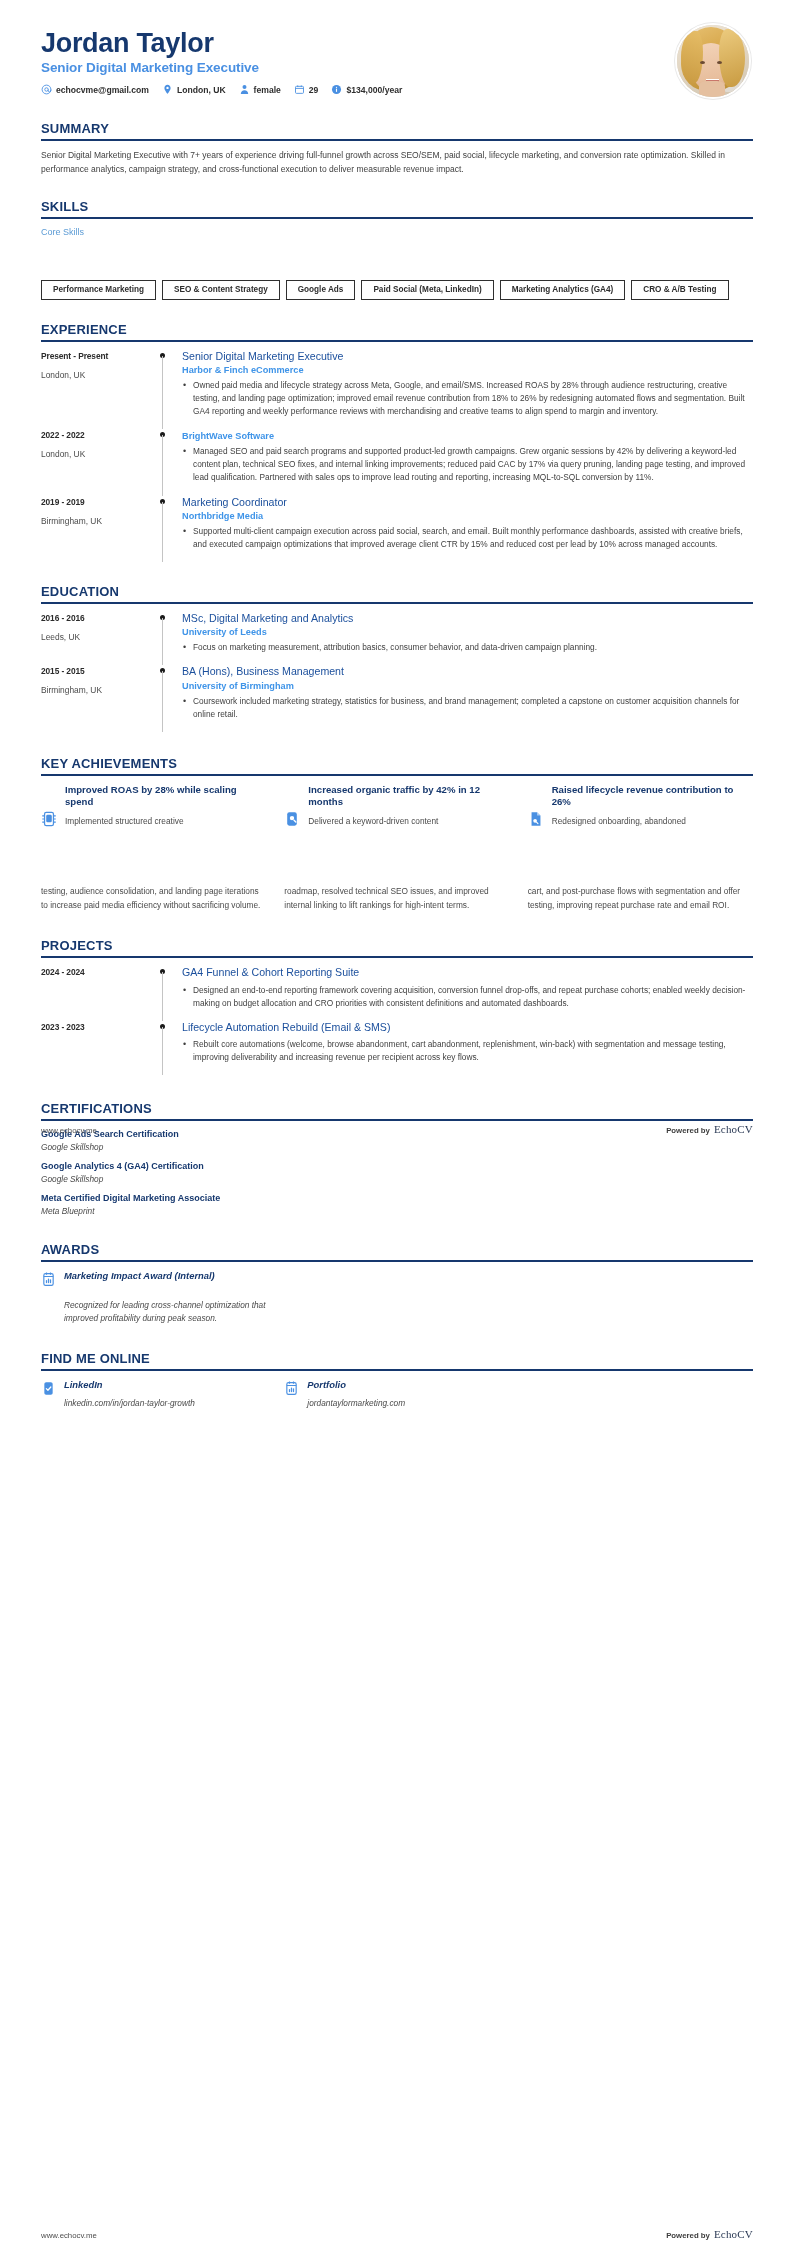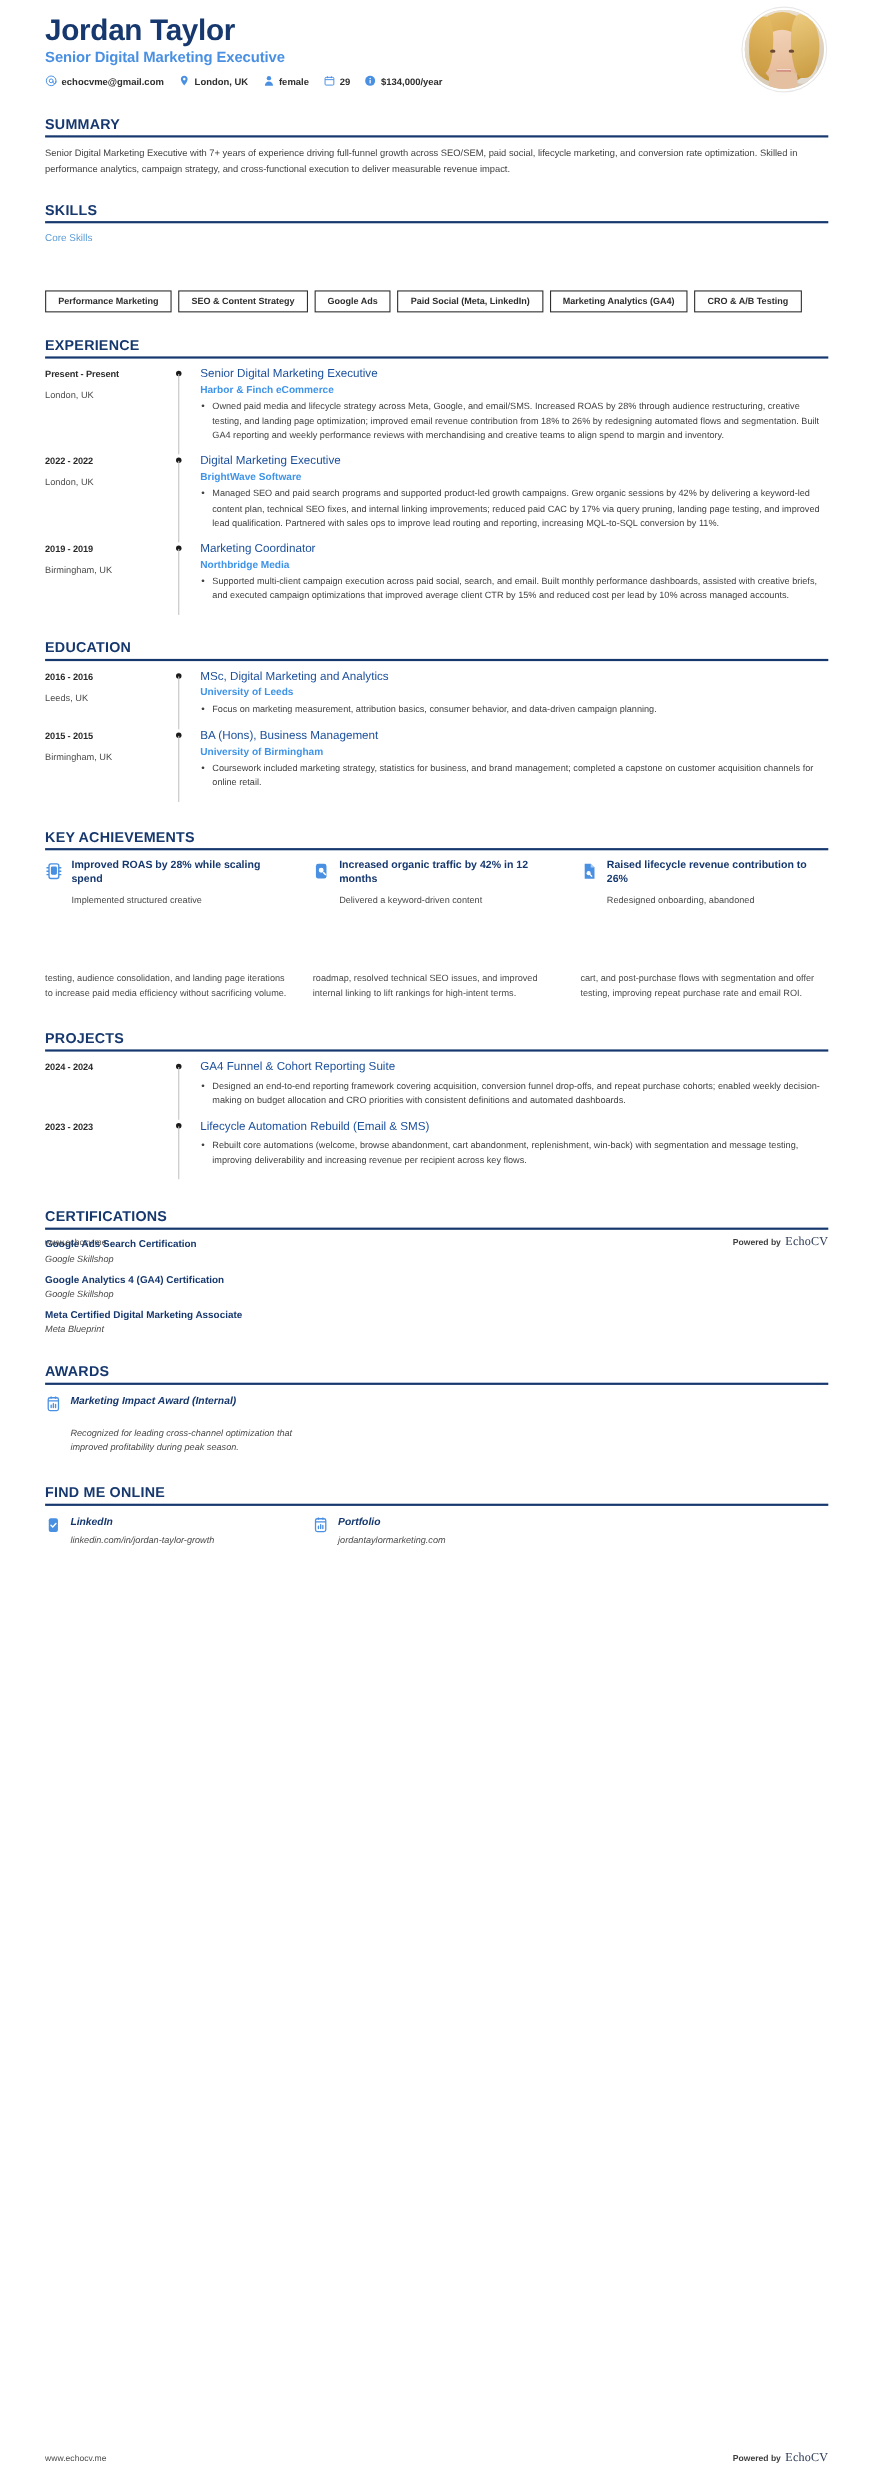--- a/index.html
+++ b/index.html
@@ -19,21 +19,21 @@
     background: #fff;
     padding: 0;
   }
   .inner { padding: 0 41px; }
 
   
   .header {
     display: flex;
     align-items: flex-start;
     justify-content: space-between;
-    padding-top: 7px;
+    padding-top: 23px;
   }
   .header-left { padding-top: 5px; }
   .name {
     font-size: 27px;
     font-weight: bold;
     color: #16386e;
     letter-spacing: -0.3px;
     line-height: 1.12;
   }
   .role {
@@ -246,21 +246,21 @@
   }
 
   
   .ach-grid {
     display: grid;
     grid-template-columns: repeat(3, 1fr);
     gap: 0 18px;
   }
   .ach {
     display: flex;
-    align-items: flex-start;
+    align-items: flex-end;
     gap: 8px;
   }
   .ach-icon {
     width: 16px; height: 18px;
     flex: none;
     color: #4a90e2;
     margin-top: 2px;
   }
   .ach-icon svg { display: block; }
   .ach-title {
@@ -472,21 +472,20 @@
           <div class="entry">
             <div class="entry-meta">
               <div class="entry-date">2022 - 2022</div>
               <div class="entry-loc">London, UK</div>
             </div>
             <div class="entry-track">
               <span class="dot"></span>
               <span class="line"></span>
             </div>
             <div class="entry-body">
-              <div class="entry-title">Digital Marketing Executive</div>
               <div class="entry-org">BrightWave Software</div>
               <ul class="bullets">
                 <li>Managed SEO and paid search programs and supported product-led growth campaigns. Grew organic sessions by 42% by delivering a keyword-led content plan, technical SEO fixes, and internal linking improvements; reduced paid CAC by 17% via query pruning, landing page testing, and improved lead qualification. Partnered with sales ops to improve lead routing and reporting, increasing MQL-to-SQL conversion by 11%.</li>
               </ul>
             </div>
           </div>
           <div class="entry">
             <div class="entry-meta">
               <div class="entry-date">2019 - 2019</div>
               <div class="entry-loc">Birmingham, UK</div>

